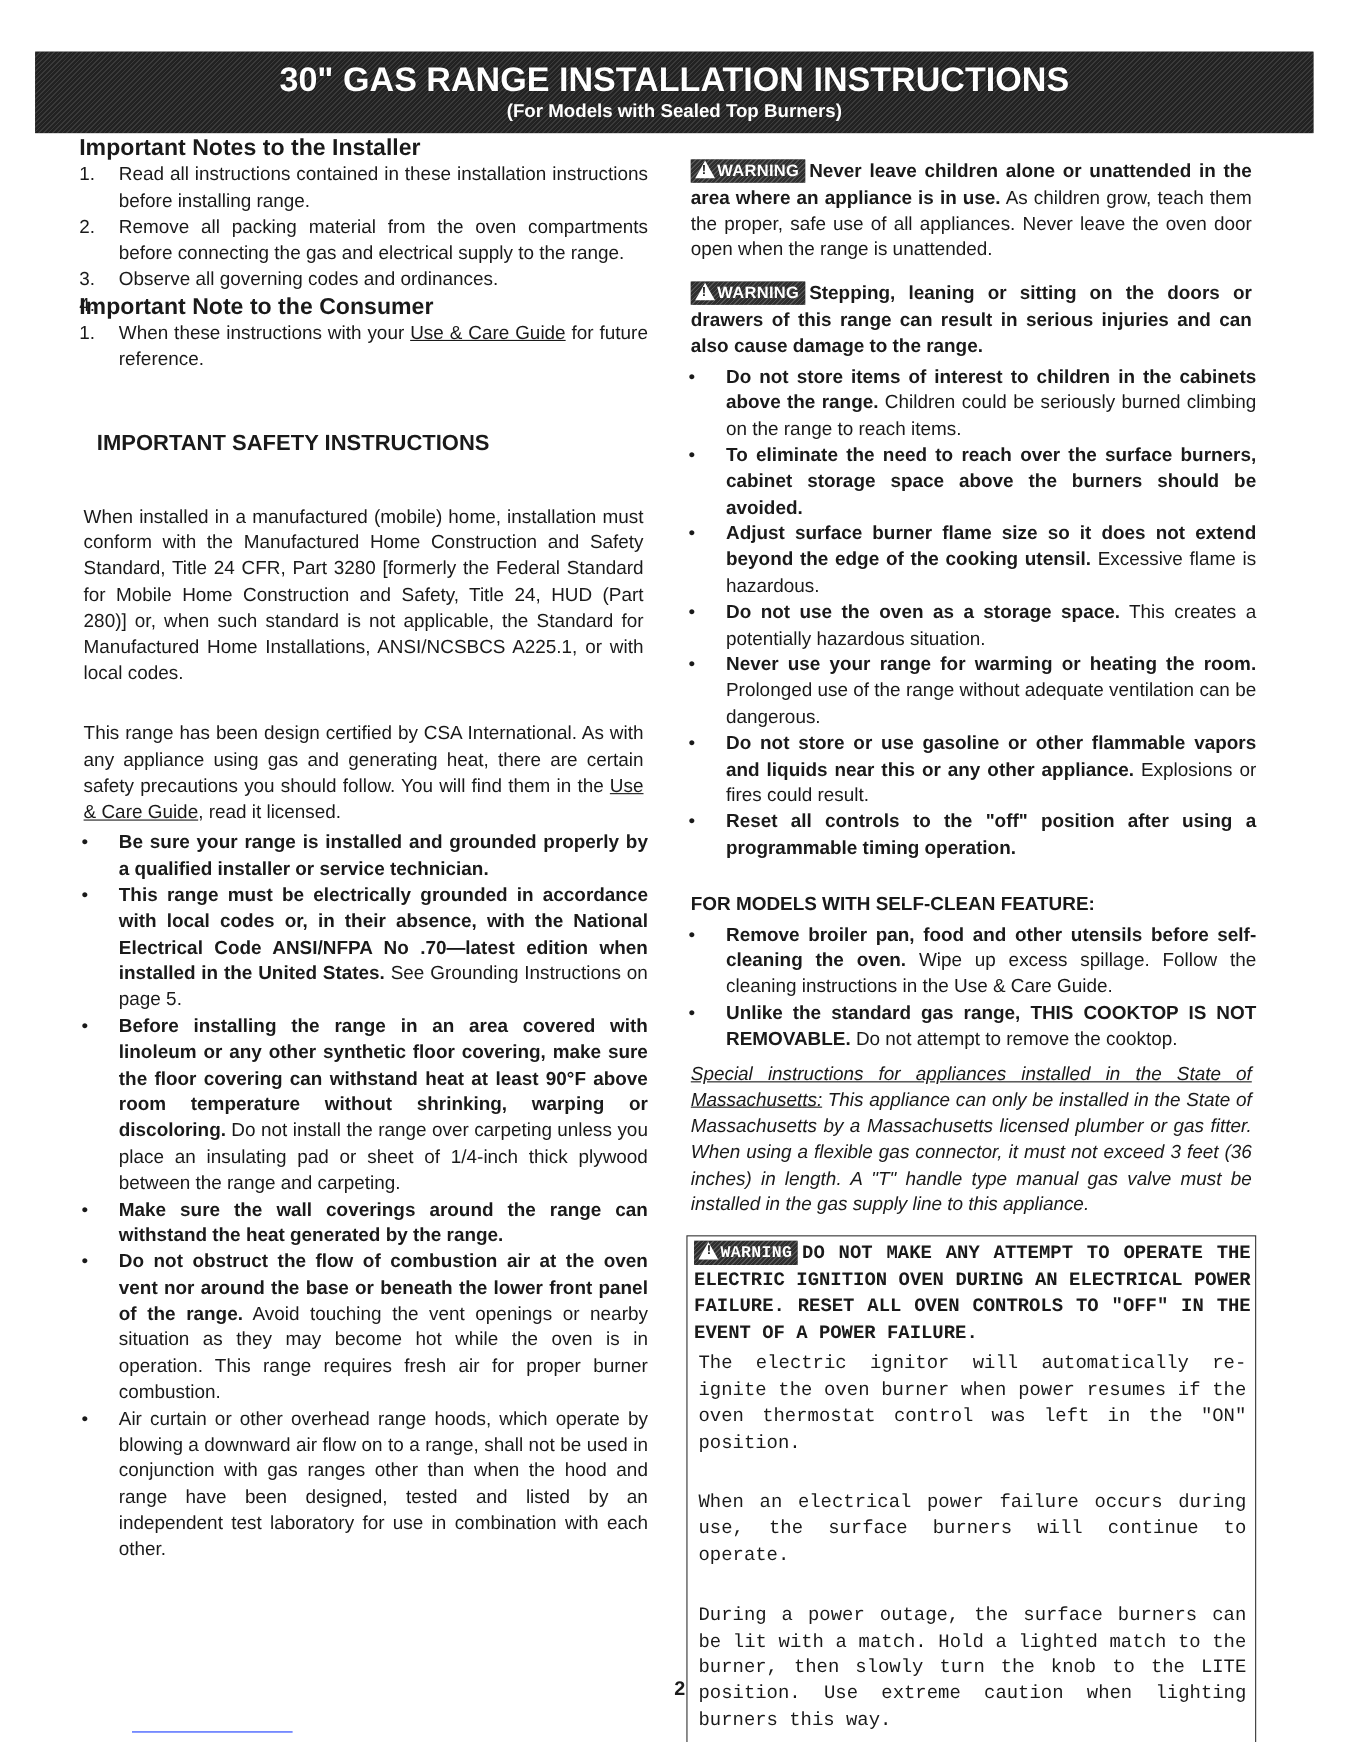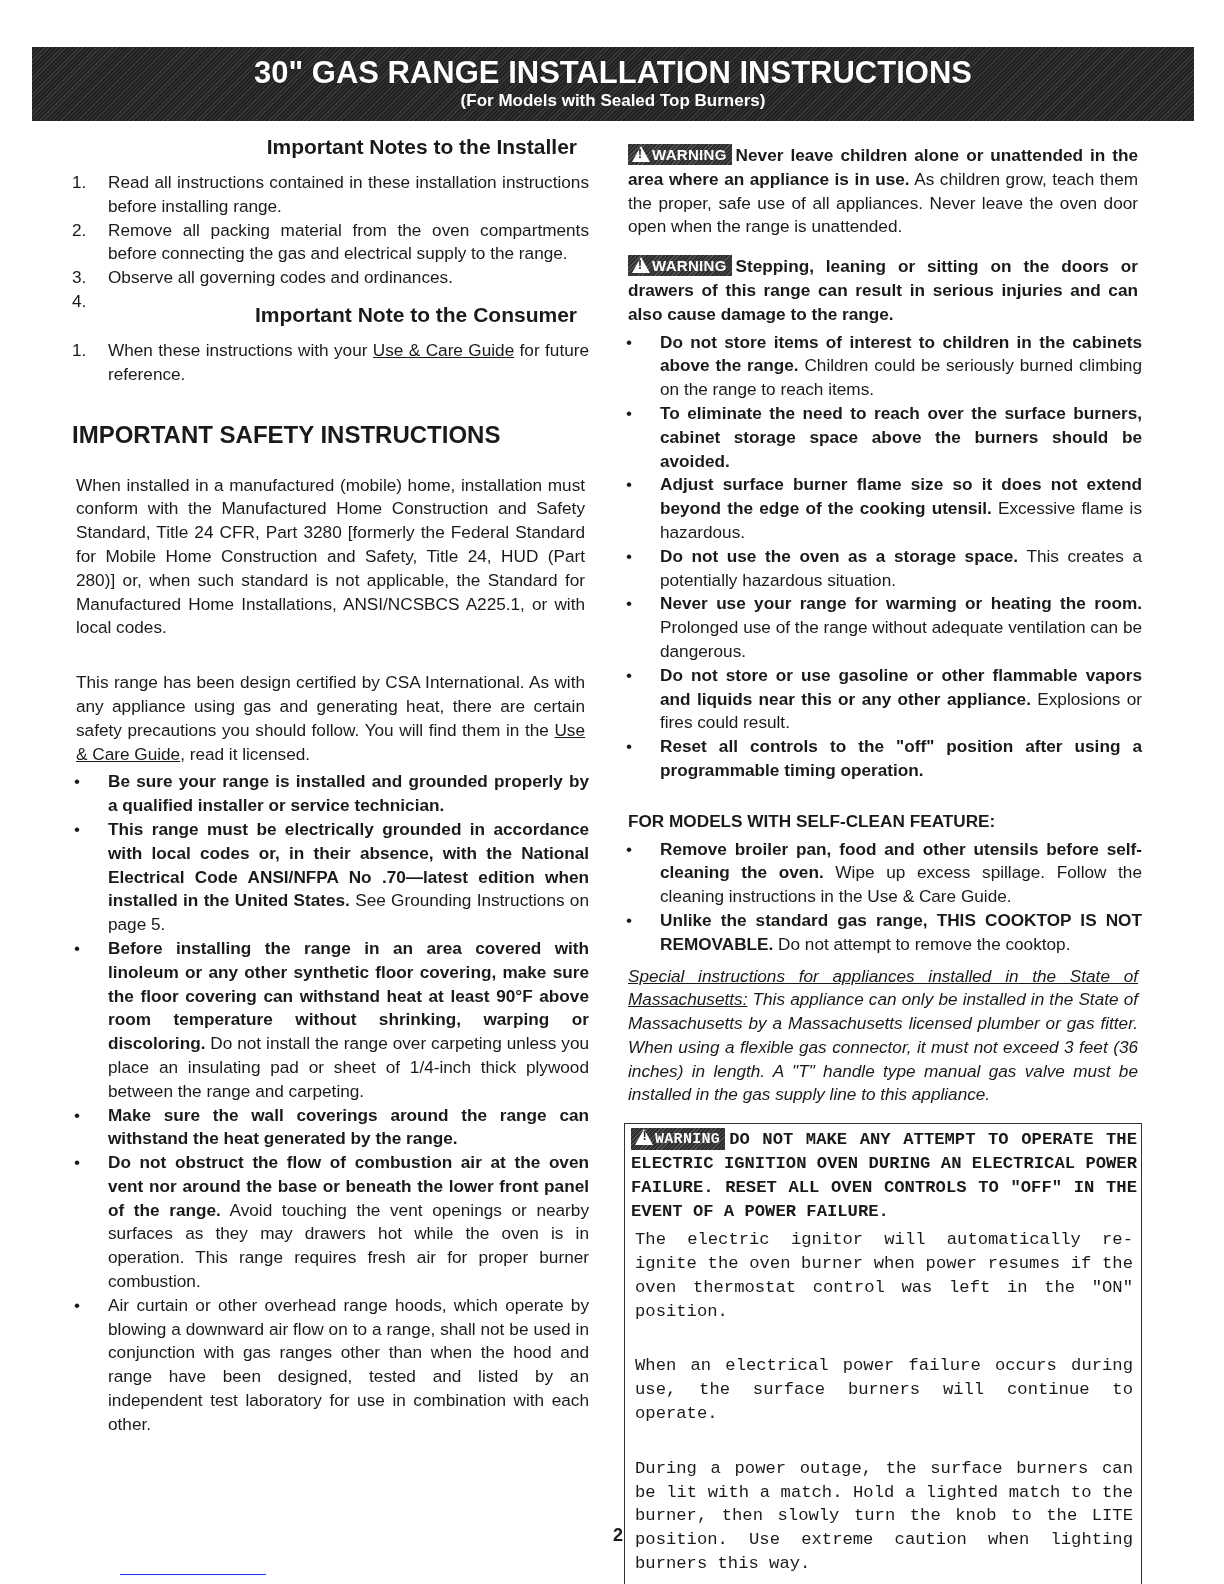--- a/index.html
+++ b/index.html
@@ -11,22 +11,22 @@
             background-image: repeating-linear-gradient(135deg, #3a3a3a 0 1px, #222 1px 3px);
             text-align: center; color: #fff; }
   .banner .title { font-size: 31px; font-weight: bold; letter-spacing: 0px; margin-top: 8px;
                    text-shadow: 0 0 1px #000; }
   .banner .subtitle { font-size: 17px; font-weight: bold; margin-top: 0; }
 
   .col { position: absolute; top: 122px; }
   .col-left { left: 72px; width: 517px; }
   .col-right { left: 624px; width: 518px; top: 140px; }
 
-  .h2 { font-size: 21px; font-weight: bold; line-height: 25px; margin: 12px; text-align: right; }
-  .h3 { font-size: 24px; font-weight: bold; line-height: 24px; margin: 0; }
+  .h2 { font-size: 21px; font-weight: bold; line-height: 25px; margin: 0; }
+  .h3 { font-size: 20px; font-weight: bold; line-height: 24px; margin: 16px; }
   .p { font-size: 17.2px; line-height: 23.8px; margin: 4px; text-align: justify; }
   .gap { height: 23px; }
   .gap-sm { height: 8px; }
 
   ol.num, ul.bul { list-style: none; margin: 0; padding: 0; }
   ol.num li, ul.bul li { position: relative; padding-left: 36px; font-size: 17.2px;
             line-height: 23.8px; text-align: justify; }
   ol.num li .n, ul.bul li .b { position: absolute; left: 0; top: 0; }
   ul.bul li .b { left: 2px; }
   .bold { font-weight: bold; }
@@ -74,21 +74,21 @@
   <h3 class="h3">IMPORTANT SAFETY INSTRUCTIONS</h3>
   <div class="gap"></div>
   <p class="p">When installed in a manufactured (mobile) home, installation must conform with the Manufactured Home Construction and Safety Standard, Title 24 CFR, Part 3280 [formerly the Federal Standard for Mobile Home Construction and Safety, Title 24, HUD (Part 280)] or, when such standard is not applicable, the Standard for Manufactured Home Installations, ANSI/NCSBCS A225.1, or with local codes.</p>
   <div class="gap"></div>
   <p class="p"><span>This range has been design certified by CSA International. As with any appliance using gas and generating heat, there are certain safety precautions you should follow. You will find them in the </span><span class="u">Use &amp; Care Guide</span><span>, read it licensed.</span></p>
   <ul class="bul">
     <li><span class="b">•</span><span class="bold">Be sure your range is installed and grounded properly by a qualified installer or service technician.</span><span></span></li>
     <li><span class="b">•</span><span class="bold">This range must be electrically grounded in accordance with local codes or, in their absence, with the National Electrical Code ANSI/NFPA No .70—latest edition when installed in the United States.</span><span> See Grounding Instructions on page 5.</span></li>
     <li><span class="b">•</span><span class="bold">Before installing the range in an area covered with linoleum or any other synthetic floor covering, make sure the floor covering can withstand heat at least 90°F above room temperature without shrinking, warping or discoloring.</span><span> Do not install the range over carpeting unless you place an insulating pad or sheet of 1/4-inch thick plywood between the range and carpeting.</span></li>
     <li><span class="b">•</span><span class="bold">Make sure the wall coverings around the range can withstand the heat generated by the range.</span><span></span></li>
-    <li><span class="b">•</span><span class="bold">Do not obstruct the flow of combustion air at the oven vent nor around the base or beneath the lower front panel of the range.</span><span> Avoid touching the vent openings or nearby surfaces as they may drawers hot while the oven is in operation. This range requires fresh air for proper burner combustion.</span></li>
+    <li><span class="b">•</span><span class="bold">Do not obstruct the flow of combustion air at the oven vent nor around the base or beneath the lower front panel of the range.</span><span> Avoid touching the vent openings or nearby situation as they may become hot while the oven is in operation. This range requires fresh air for proper burner combustion.</span></li>
     <li><span class="b">•</span><span class="bold"></span><span>Air curtain or other overhead range hoods, which operate by blowing a downward air flow on to a range, shall not be used in conjunction with gas ranges other than when the hood and range have been designed, tested and listed by an independent test laboratory for use in combination with each other.</span></li>
   </ul>
 </div>
 
 <div class="col col-right">
   <p class="p"><span class="warn"><span class="tri"></span><span>WARNING</span></span><span class="bold">Never leave children alone or unattended in the area where an appliance is in use.</span><span> As children grow, teach them the proper, safe use of all appliances. Never leave the oven door open when the range is unattended.</span></p>
   <div class="gap-sm"></div>
   <p class="p"><span class="warn"><span class="tri"></span><span>WARNING</span></span><span class="bold">Stepping, leaning or sitting on the doors or drawers of this range can result in serious injuries and can also cause damage to the range.</span></p>
   <ul class="bul">
     <li><span class="b">•</span><span class="bold">Do not store items of interest to children in the cabinets above the range.</span><span> Children could be seriously burned climbing on the range to reach items.</span></li>

